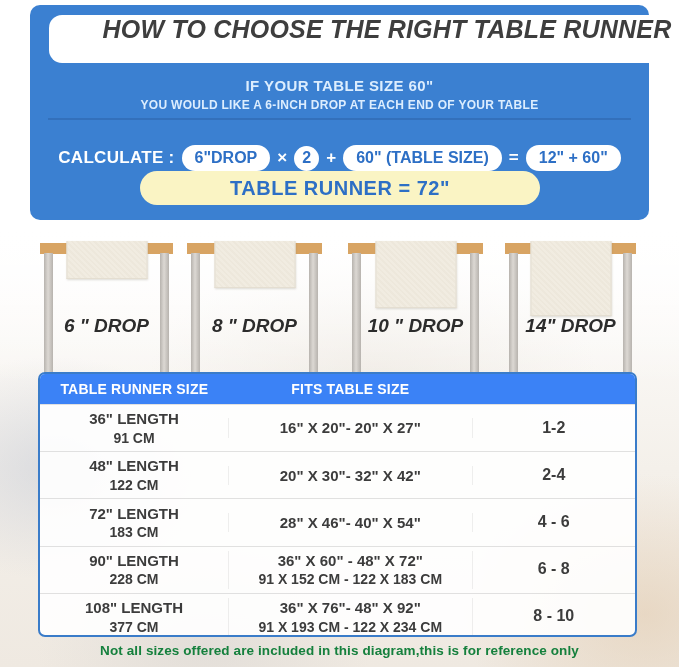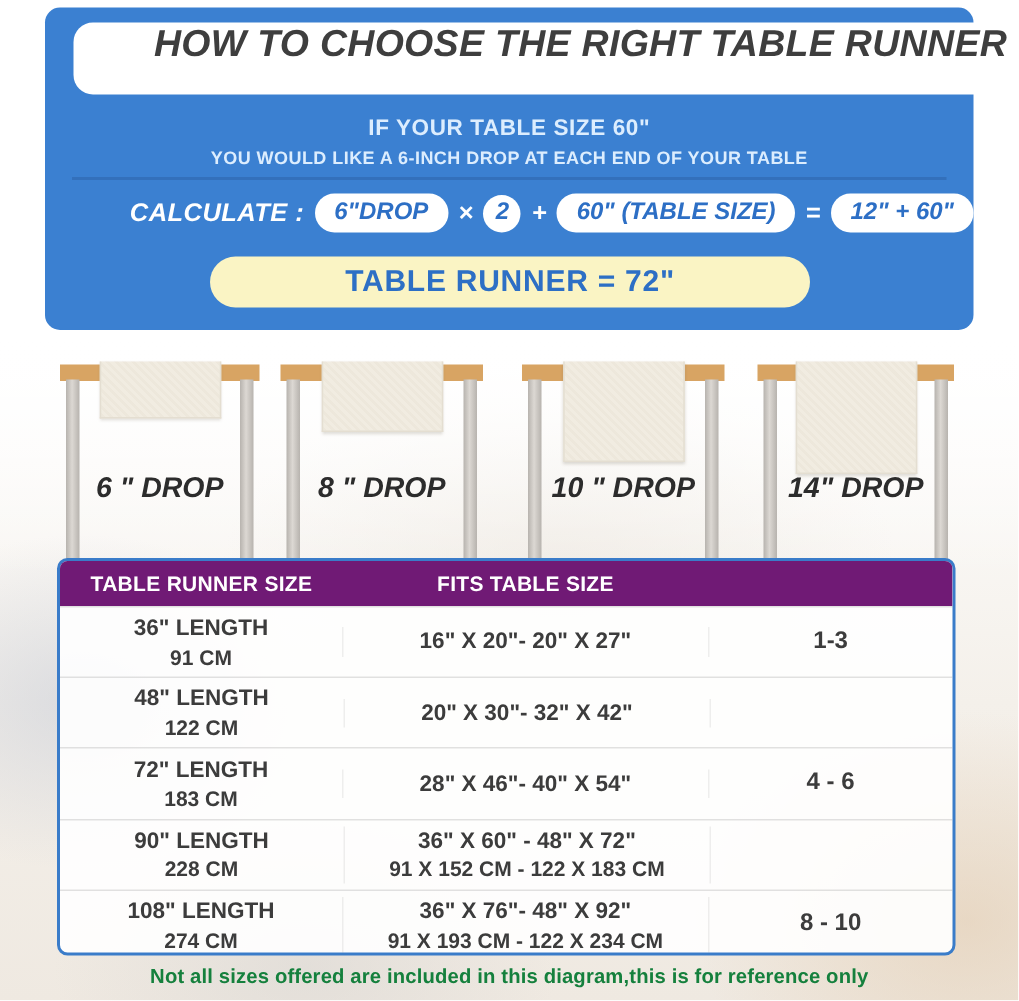--- a/index.html
+++ b/index.html
@@ -42,22 +42,22 @@
   }
   .subtitle2{
     position:absolute;left:0;top:93px;width:100%;text-align:center;
     color:#dcedfe;font-size:12px;font-weight:700;letter-spacing:.3px;
   }
   .panel-divider{
     position:absolute;left:18px;top:113px;width:583px;height:0;
     border-top:2px solid rgba(25,55,110,.22);
   }
   .calc-row{
-    position:absolute;left:0;top:124px;width:100%;
-    display:flex;align-items:center;justify-content:flex-end;gap:7px;font-style:italic;
+    position:absolute;left:0;top:140px;width:100%;
+    display:flex;align-items:center;justify-content:center;gap:7px;
   }
   .calc-label{color:#ffffff;font-size:17px;font-weight:800;letter-spacing:.3px;}
   .pill{
     background:#ffffff;border-radius:15px;padding:4px 13px;
     color:#2d6fc5;font-size:16px;font-weight:800;white-space:nowrap;
   }
   .op{color:#ffffff;font-size:17px;font-weight:800;}
   .mult-circle{
     width:25px;height:25px;border-radius:50%;background:#ffffff;
     display:flex;align-items:center;justify-content:center;
@@ -89,21 +89,21 @@
     font-size:19px;font-weight:800;font-style:italic;color:#2c2c2c;white-space:nowrap;
   }
 
   
   .size-table{
     position:absolute;left:38px;top:372px;width:599px;height:265px;
     border:2px solid #3a7cc9;border-radius:7px;box-sizing:border-box;
     background:rgba(255,255,255,.9);overflow:hidden;
   }
   .st-header{
-    display:flex;height:30px;background:#701a75;color:#ffffff;
+    display:flex;height:30px;background:#3b82f6;color:#ffffff;
     align-items:center;font-size:14px;font-weight:800;letter-spacing:.2px;
   }
   .st-header .c{text-align:center;}
   .c1{width:31.7%;} .c2{width:40.9%;} .c3{width:27.4%;}
   .st-row{
     display:flex;height:46.2px;align-items:center;
     border-top:1px solid rgba(150,150,150,.28);
     color:#3c3c3c;
   }
   .st-row:first-of-type{border-top:none;}
@@ -187,31 +187,32 @@
     </div>
 
     <div class="st-row">
       <div class="c c1">
         <div class="cell-line1">36" LENGTH</div>
         <div class="cell-line2">91 CM</div>
       </div>
       <div class="c c2">
         <div class="cell-line1">16" X 20"- 20" X 27"</div>
       </div>
-      <div class="c c3 persons">1-3</div>
+      <div class="c c3 persons">1-2</div>
     </div>
 
     <div class="st-row">
       <div class="c c1">
         <div class="cell-line1">48" LENGTH</div>
         <div class="cell-line2">122 CM</div>
       </div>
       <div class="c c2">
         <div class="cell-line1">20" X 30"- 32" X 42"</div>
       </div>
+      <div class="c c3 persons">2-4</div>
     </div>
 
     <div class="st-row">
       <div class="c c1">
         <div class="cell-line1">72" LENGTH</div>
         <div class="cell-line2">183 CM</div>
       </div>
       <div class="c c2">
         <div class="cell-line1">28" X 46"- 40" X 54"</div>
       </div>
@@ -220,26 +221,27 @@
 
     <div class="st-row">
       <div class="c c1">
         <div class="cell-line1">90" LENGTH</div>
         <div class="cell-line2">228 CM</div>
       </div>
       <div class="c c2">
         <div class="cell-line1">36" X 60" - 48" X 72"</div>
         <div class="cell-line2">91 X 152 CM - 122 X 183 CM</div>
       </div>
+      <div class="c c3 persons">6 - 8</div>
     </div>
 
     <div class="st-row">
       <div class="c c1">
         <div class="cell-line1">108" LENGTH</div>
-        <div class="cell-line2">274 CM</div>
+        <div class="cell-line2">377 CM</div>
       </div>
       <div class="c c2">
         <div class="cell-line1">36" X 76"- 48" X 92"</div>
         <div class="cell-line2">91 X 193 CM - 122 X 234 CM</div>
       </div>
       <div class="c c3 persons">8 - 10</div>
     </div>
   </div>
 
   <div class="footer-note">Not all sizes offered are included in this diagram,this is for reference only</div>

